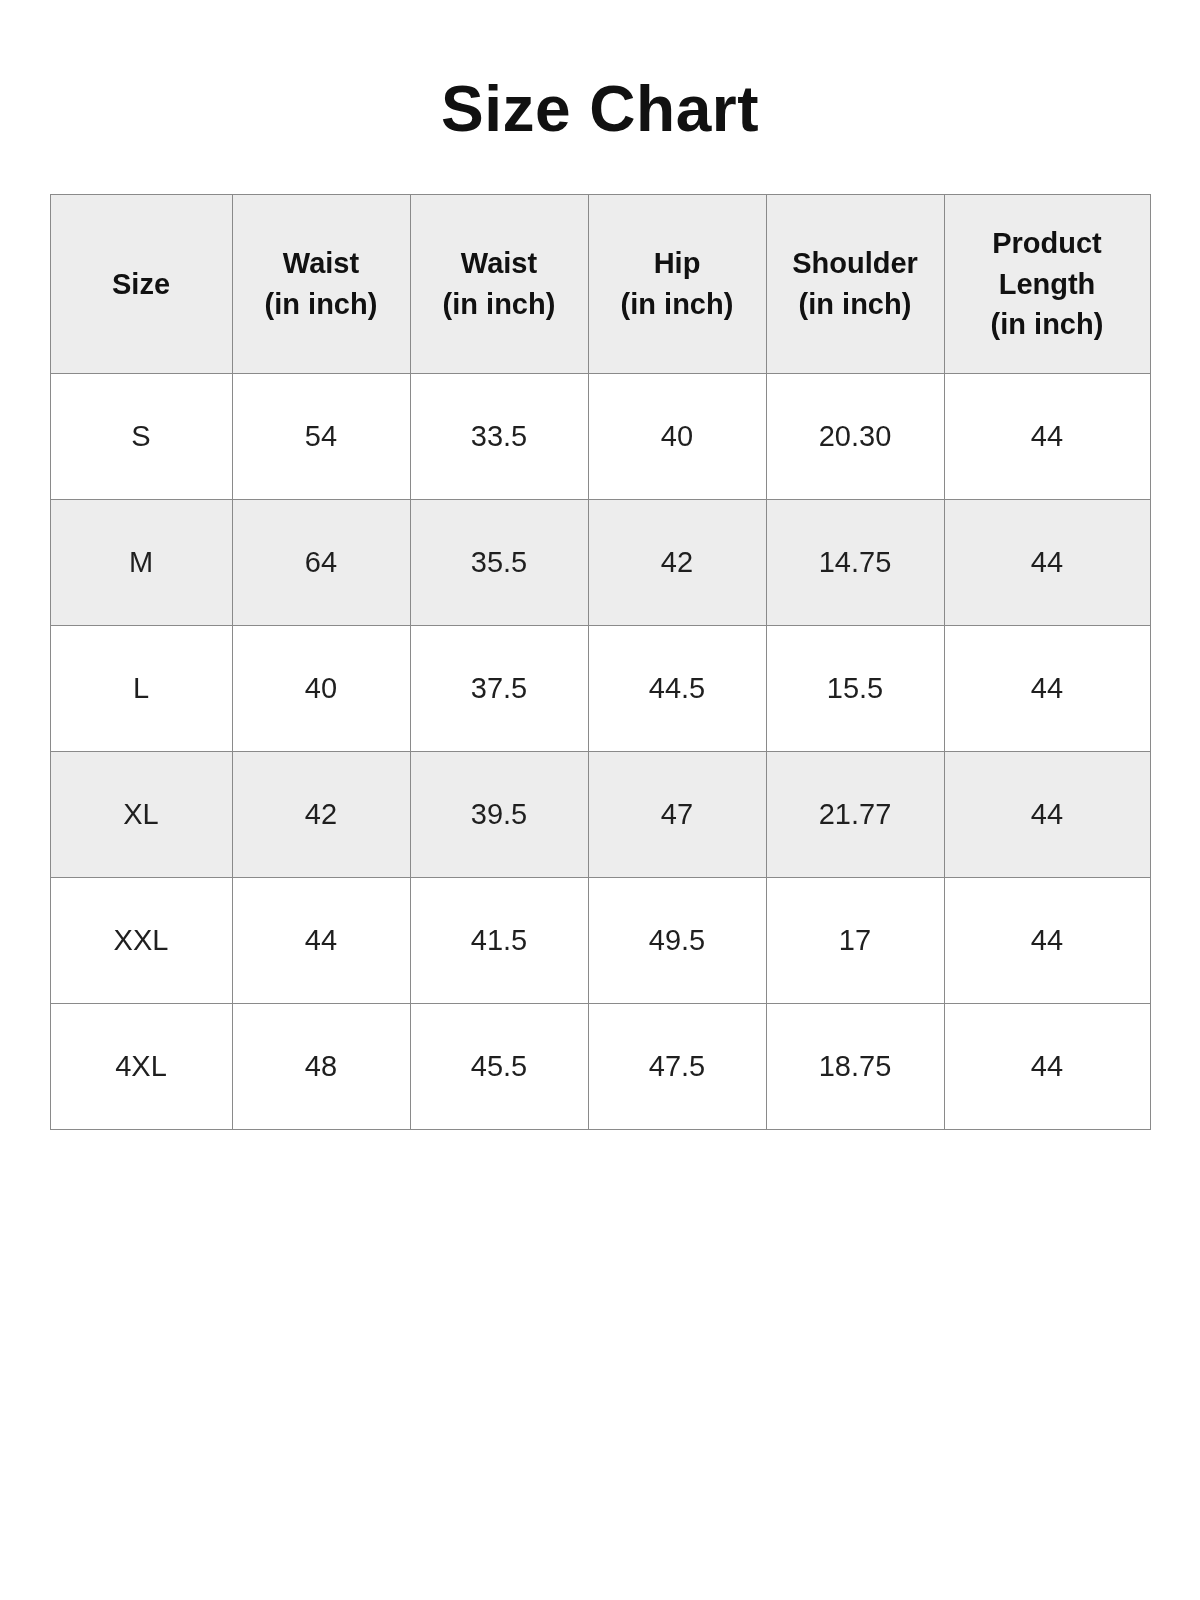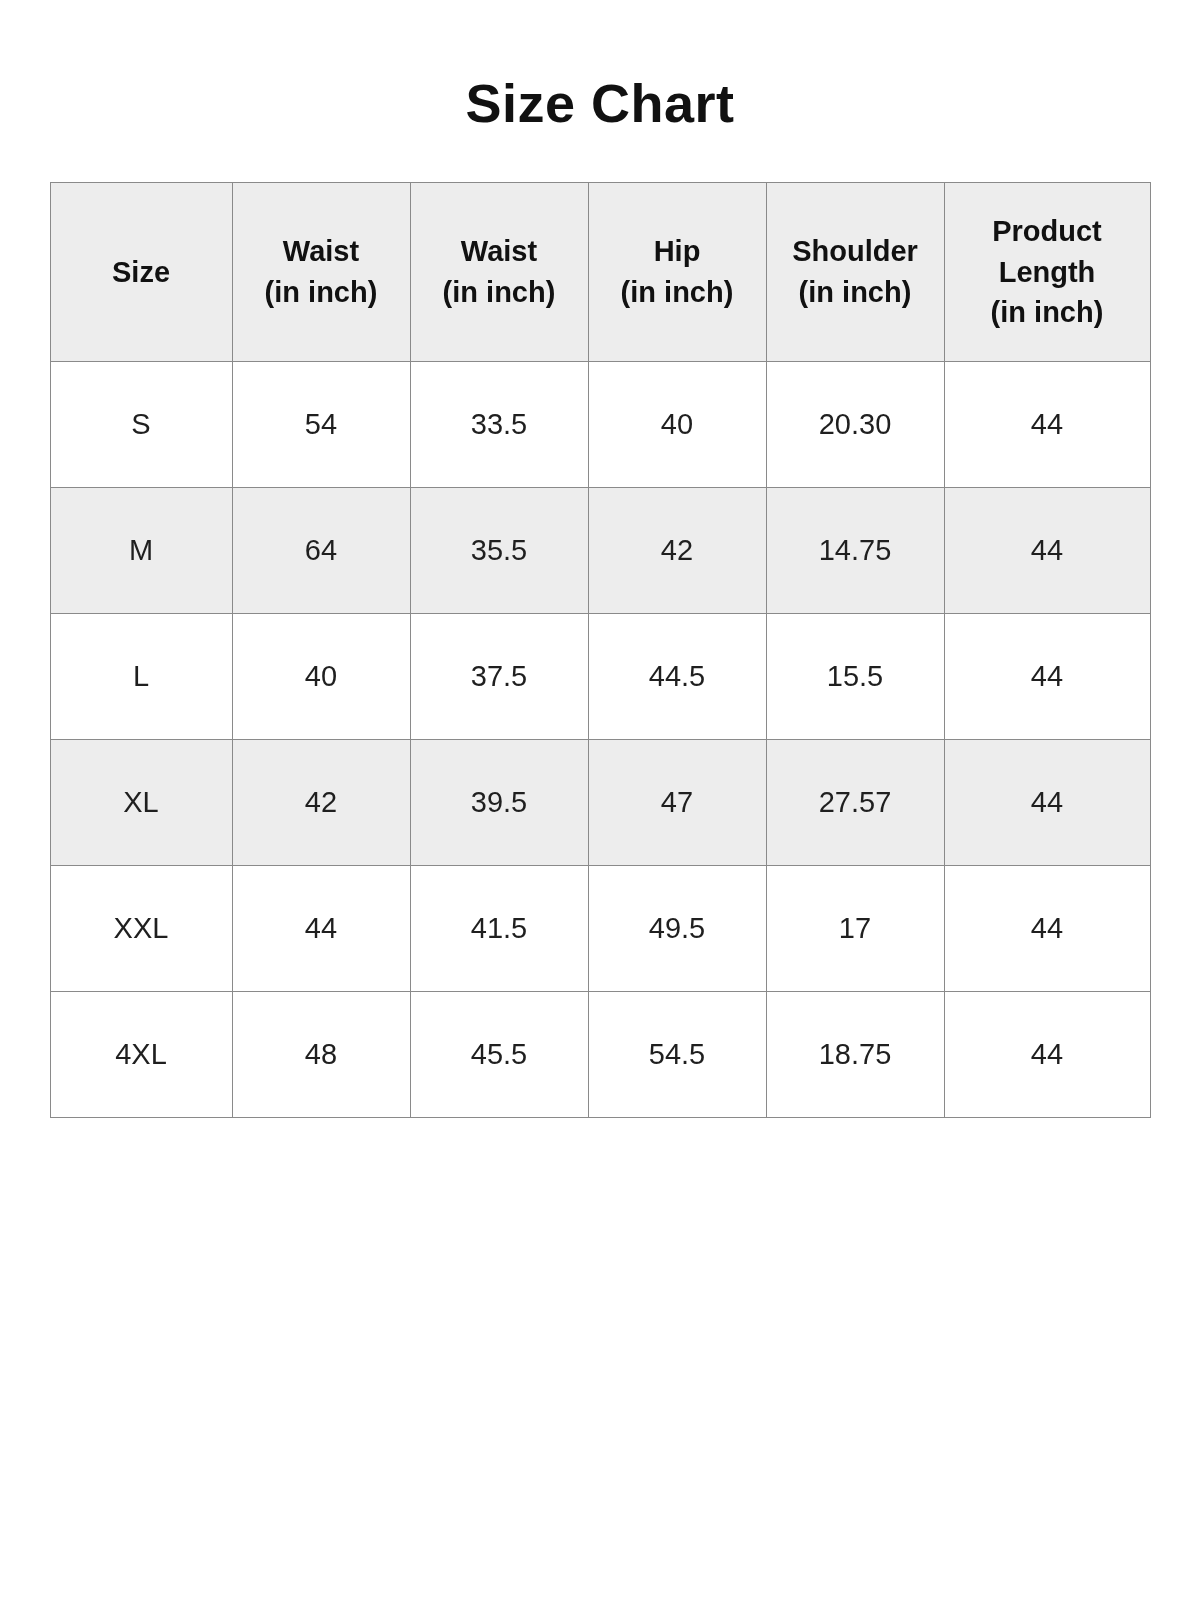--- a/index.html
+++ b/index.html
@@ -11,21 +11,21 @@
     width: 1200px;
     height: 1600px;
     font-family: "Liberation Sans", sans-serif;
     color: #1a1a1a;
     -webkit-font-smoothing: antialiased;
   }
   .page-title {
     margin: 0;
     padding-top: 72px;
     text-align: center;
-    font-size: 54px;
+    font-size: 64px;
     font-weight: 600;
     letter-spacing: 0.5px;
     color: #111111;
   }
   table.size-table {
     border-collapse: collapse;
     table-layout: fixed;
     width: 1100px;
     margin: 48px auto 0 auto;
   }
@@ -111,34 +111,34 @@
         <td>37.5</td>
         <td>44.5</td>
         <td>15.5</td>
         <td>44</td>
       </tr>
       <tr class="alt">
         <td>XL</td>
         <td>42</td>
         <td>39.5</td>
         <td>47</td>
-        <td>27.57</td>
+        <td>21.77</td>
         <td>44</td>
       </tr>
       <tr>
         <td>XXL</td>
         <td>44</td>
         <td>41.5</td>
         <td>49.5</td>
         <td>17</td>
         <td>44</td>
       </tr>
       <tr>
         <td>4XL</td>
         <td>48</td>
         <td>45.5</td>
-        <td>54.5</td>
+        <td>47.5</td>
         <td>18.75</td>
         <td>44</td>
       </tr>
     </tbody>
   </table>
 </div>
 
 </body></html>

